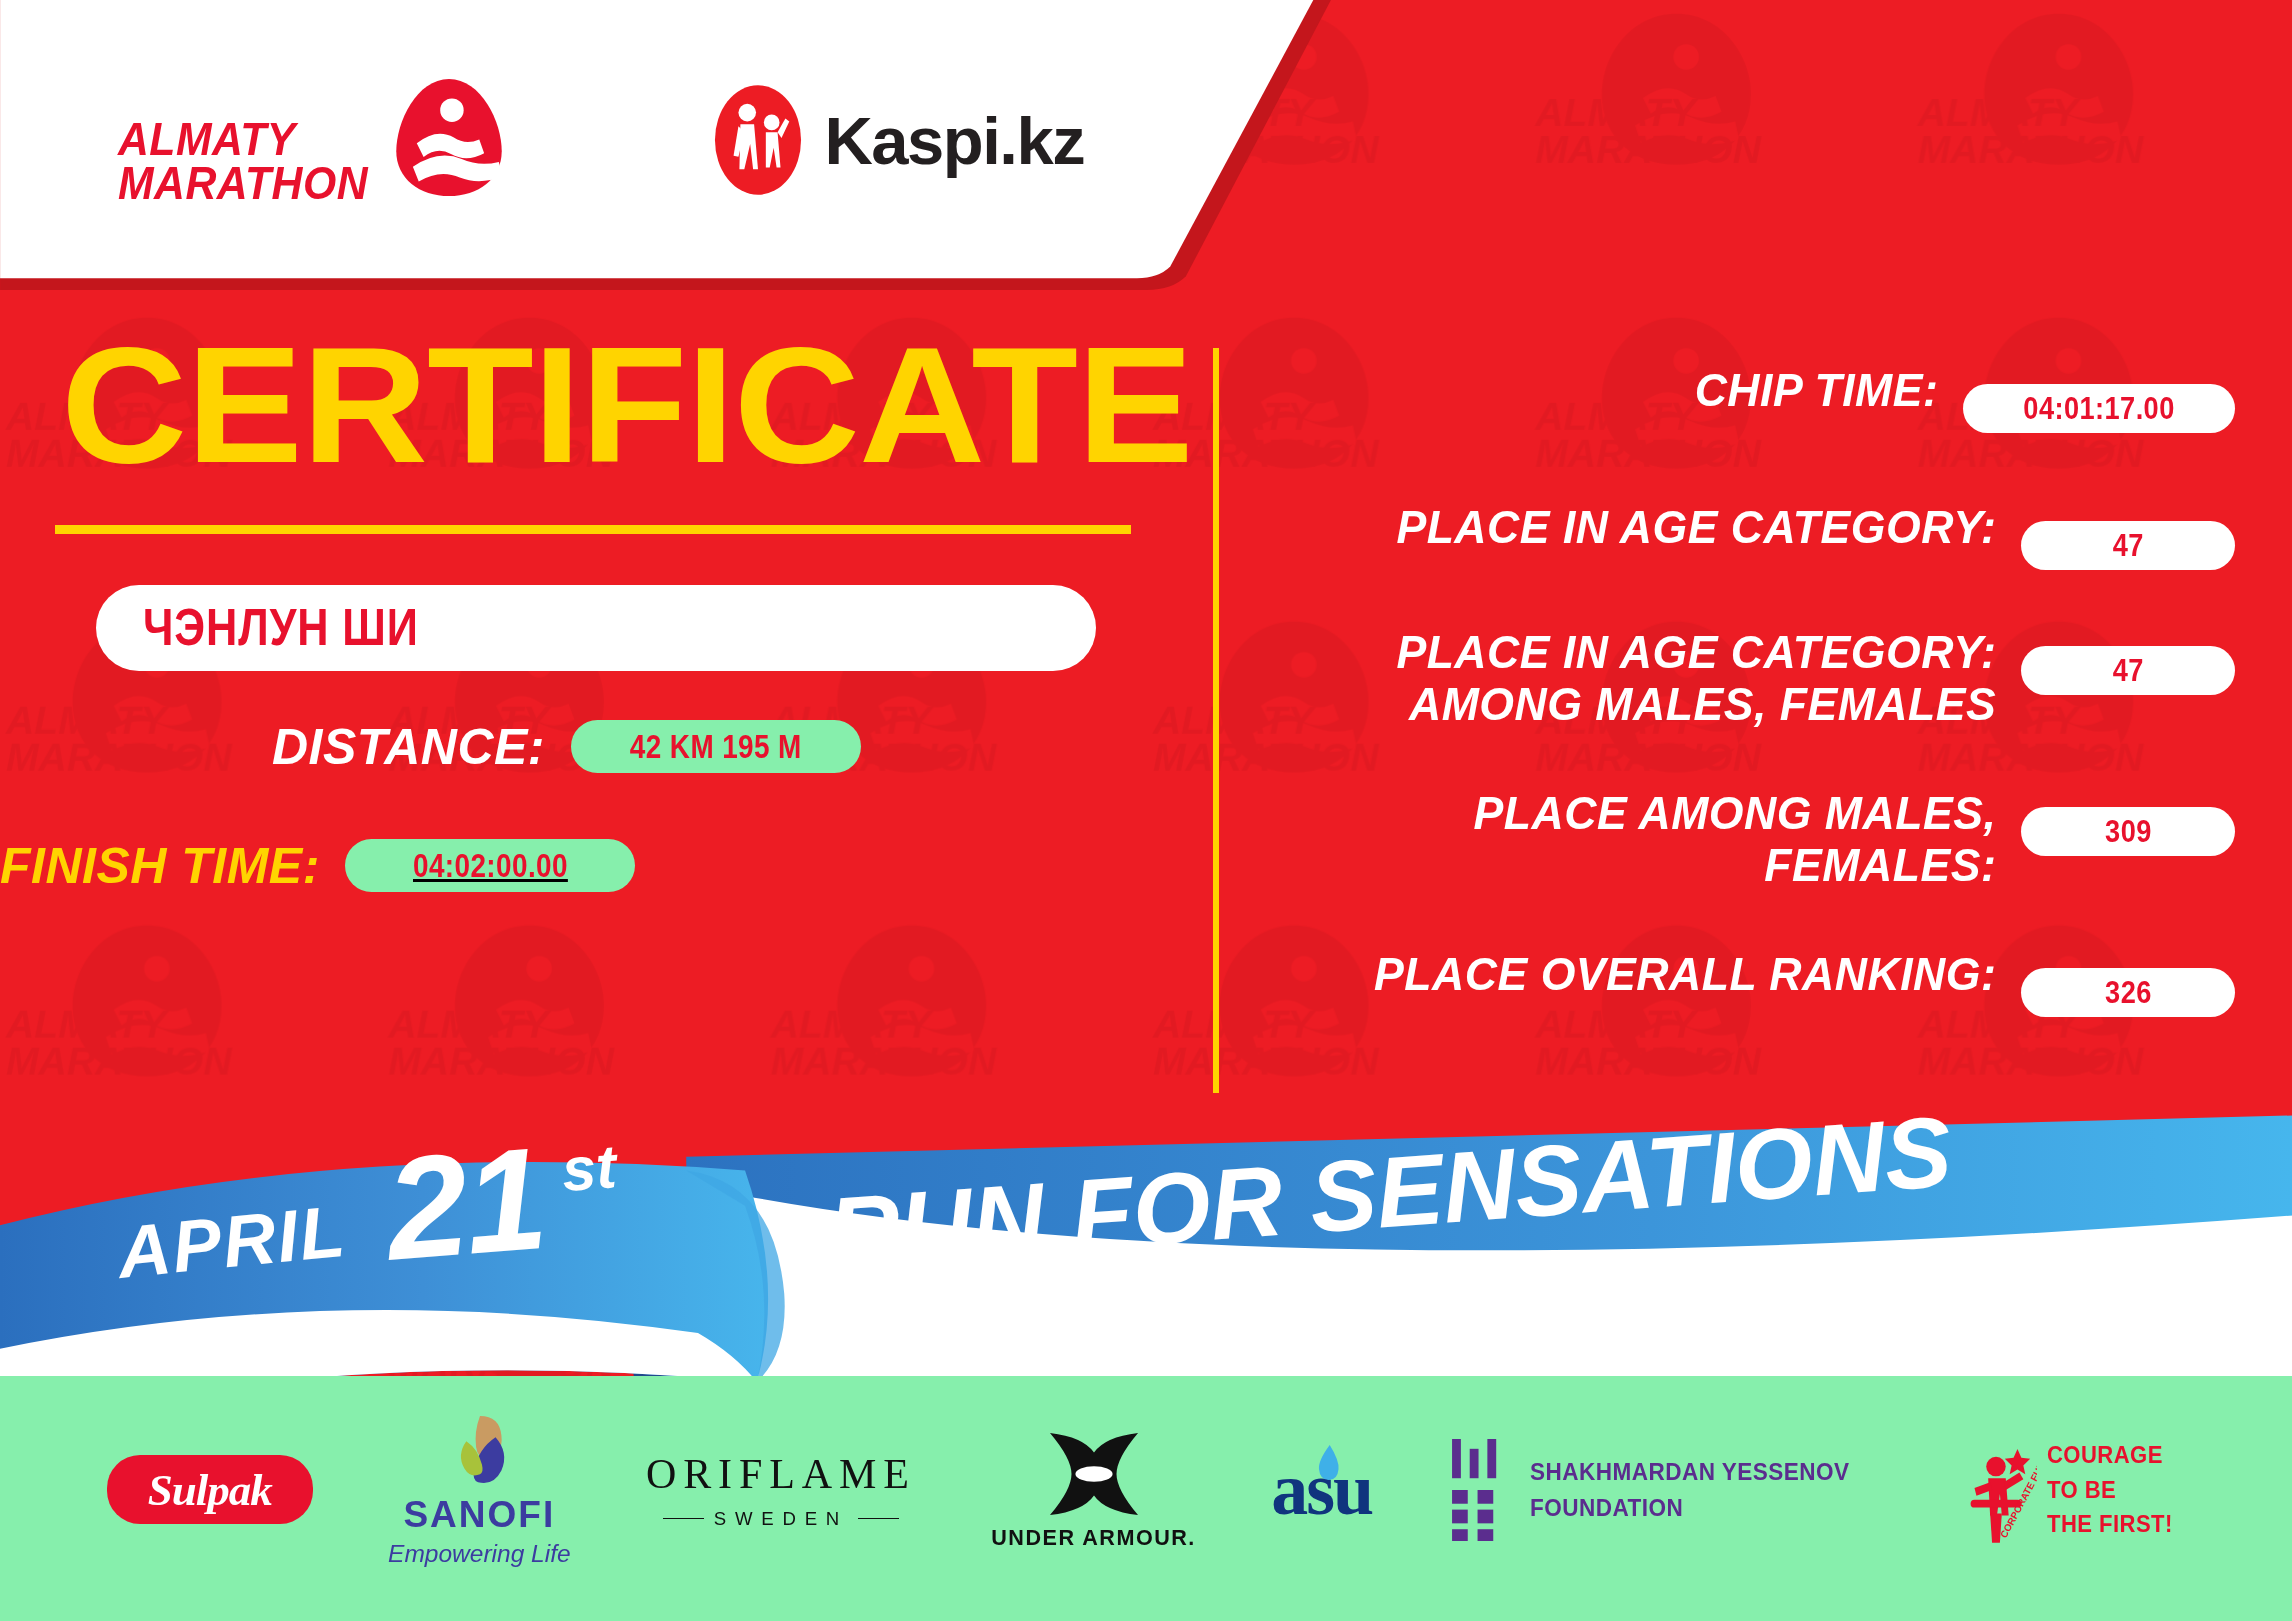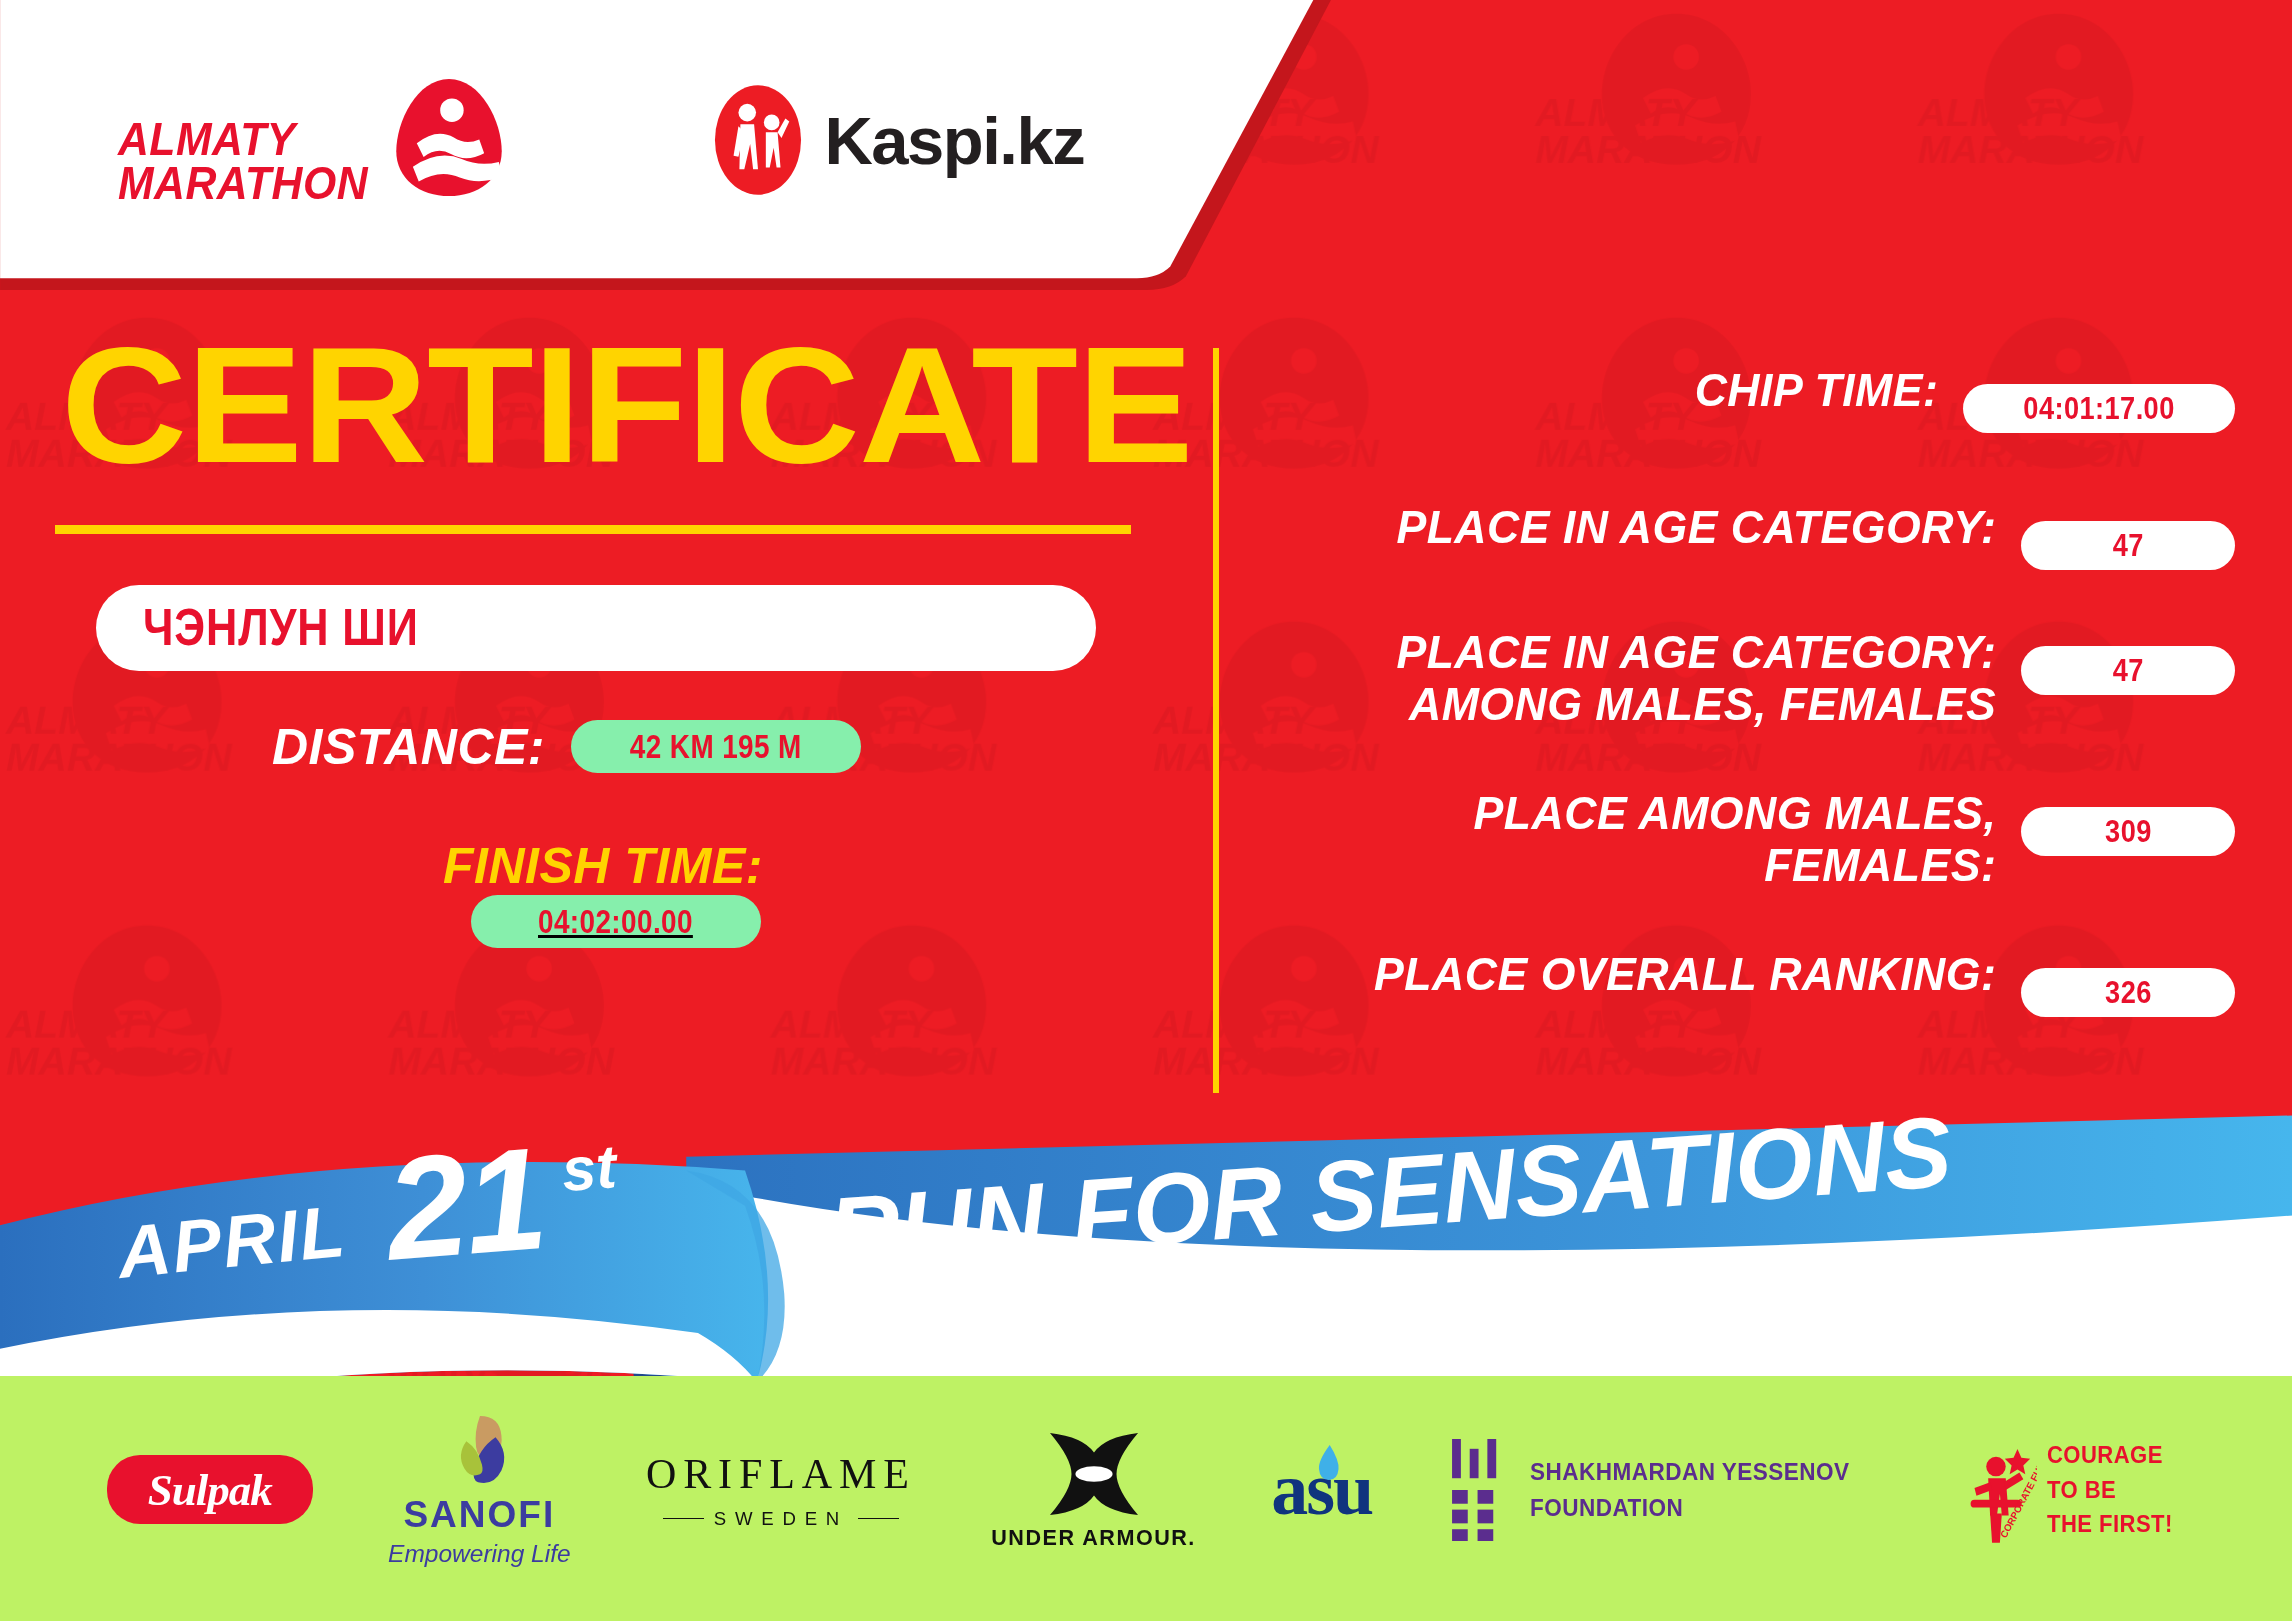--- a/index.html
+++ b/index.html
@@ -103,21 +103,21 @@
   }
   .ls-value {
     color:#E8112D; font-weight:bold; font-size:34px;
     letter-spacing:0.5px;
     transform:scaleX(0.82); transform-origin:center;
     white-space:nowrap;
     font-family:"Liberation Sans", sans-serif;
   }
   #row-distance { margin-left:272px; }
   #row-distance .ls-pill { width:290px; }
-  #row-finish { margin-top:61px;flex-direction:column; }
+  #row-finish { margin-top:61px; }
   #row-finish .ls-pill { width:290px;text-decoration:underline; }
 
   
   #divider {
     position:absolute; left:1213px; top:348px;
     width:5.9px; height:745px; background:#FFD400; z-index:5;
   }
 
   
   #right-col {
@@ -174,21 +174,21 @@
     transform:rotate(-4deg); transform-origin:left center;
   }
   #slogan {
     left:828px; top:1176px; font-size:100px; letter-spacing:0px;
     transform:rotate(-4.2deg); transform-origin:left center;
   }
 
   
   #footer {
     position:absolute; left:0; bottom:0; width:2293px; height:245px;
-    background:#bef264; z-index:9;
+    background:#86efac; z-index:9;
     display:flex; align-items:center; justify-content:space-around;
     padding:0 69px 17.6px 69px;
   }
   .sponsor { display:flex; flex-direction:column; align-items:center; justify-content:center; }
 
   
   .sulpak-box {
     background:#E8112D; border-radius:33px;
     width:206px; height:69px;
     display:flex; align-items:center; justify-content:center;

